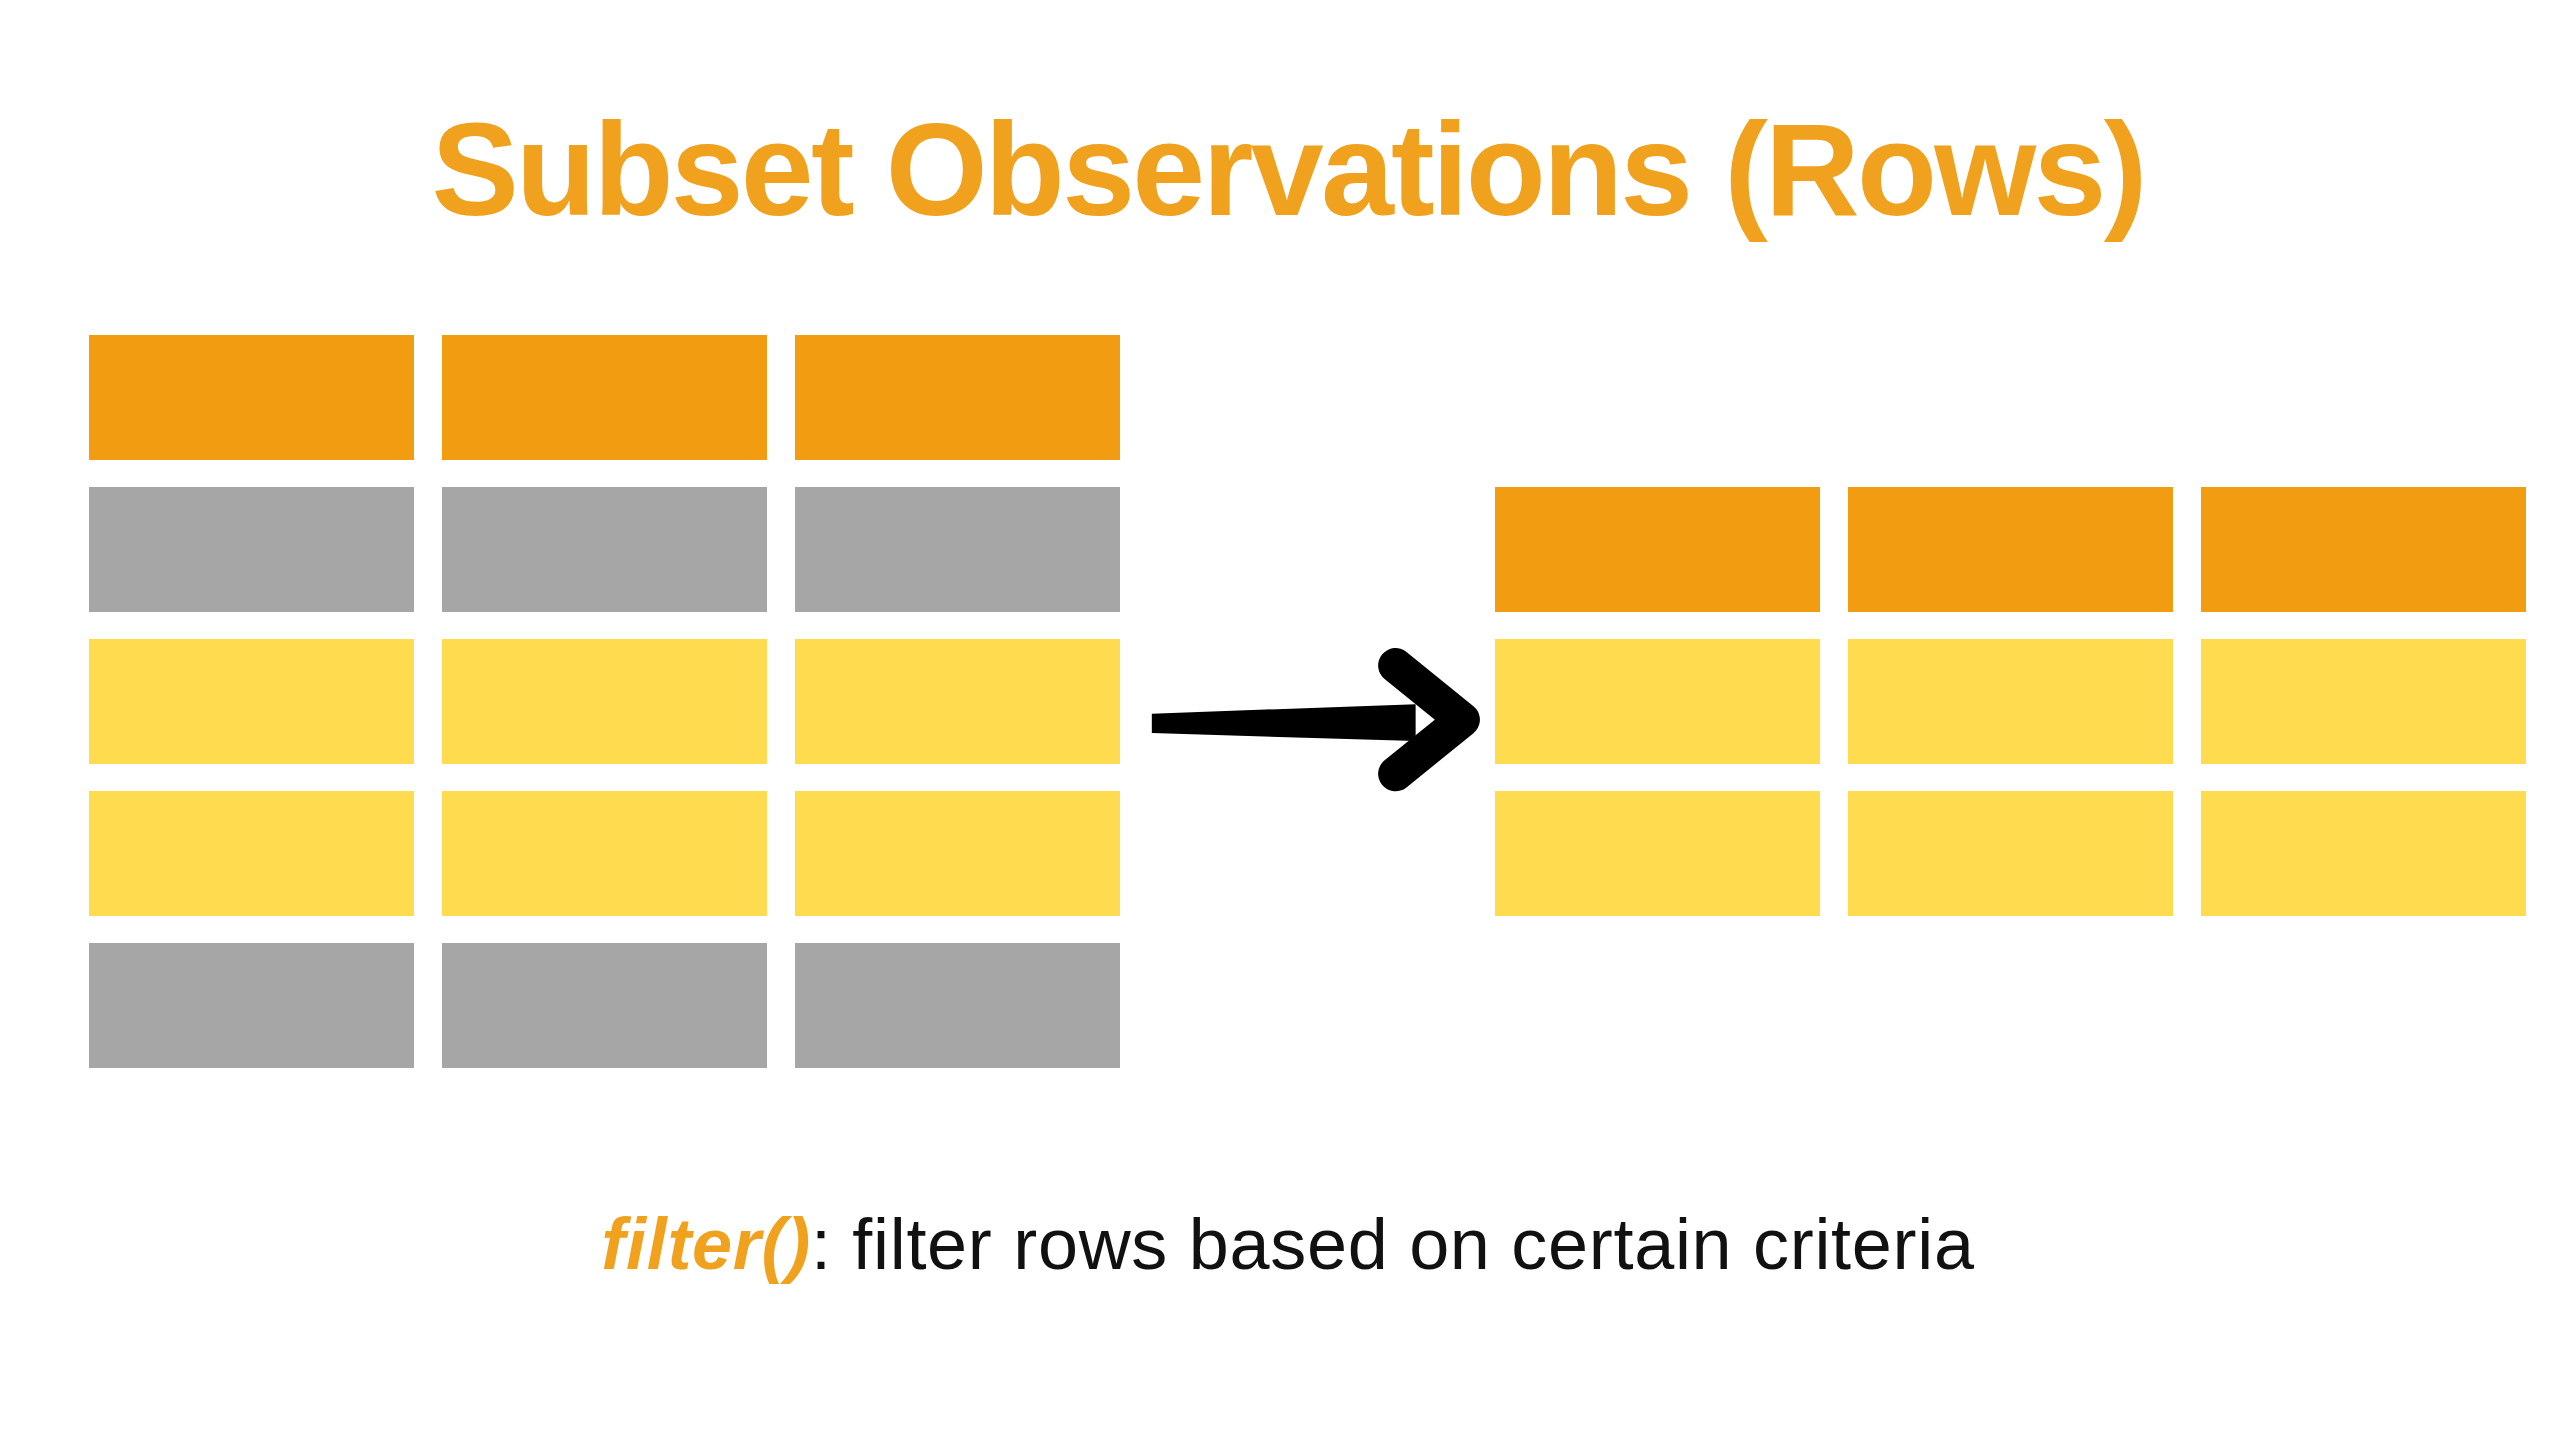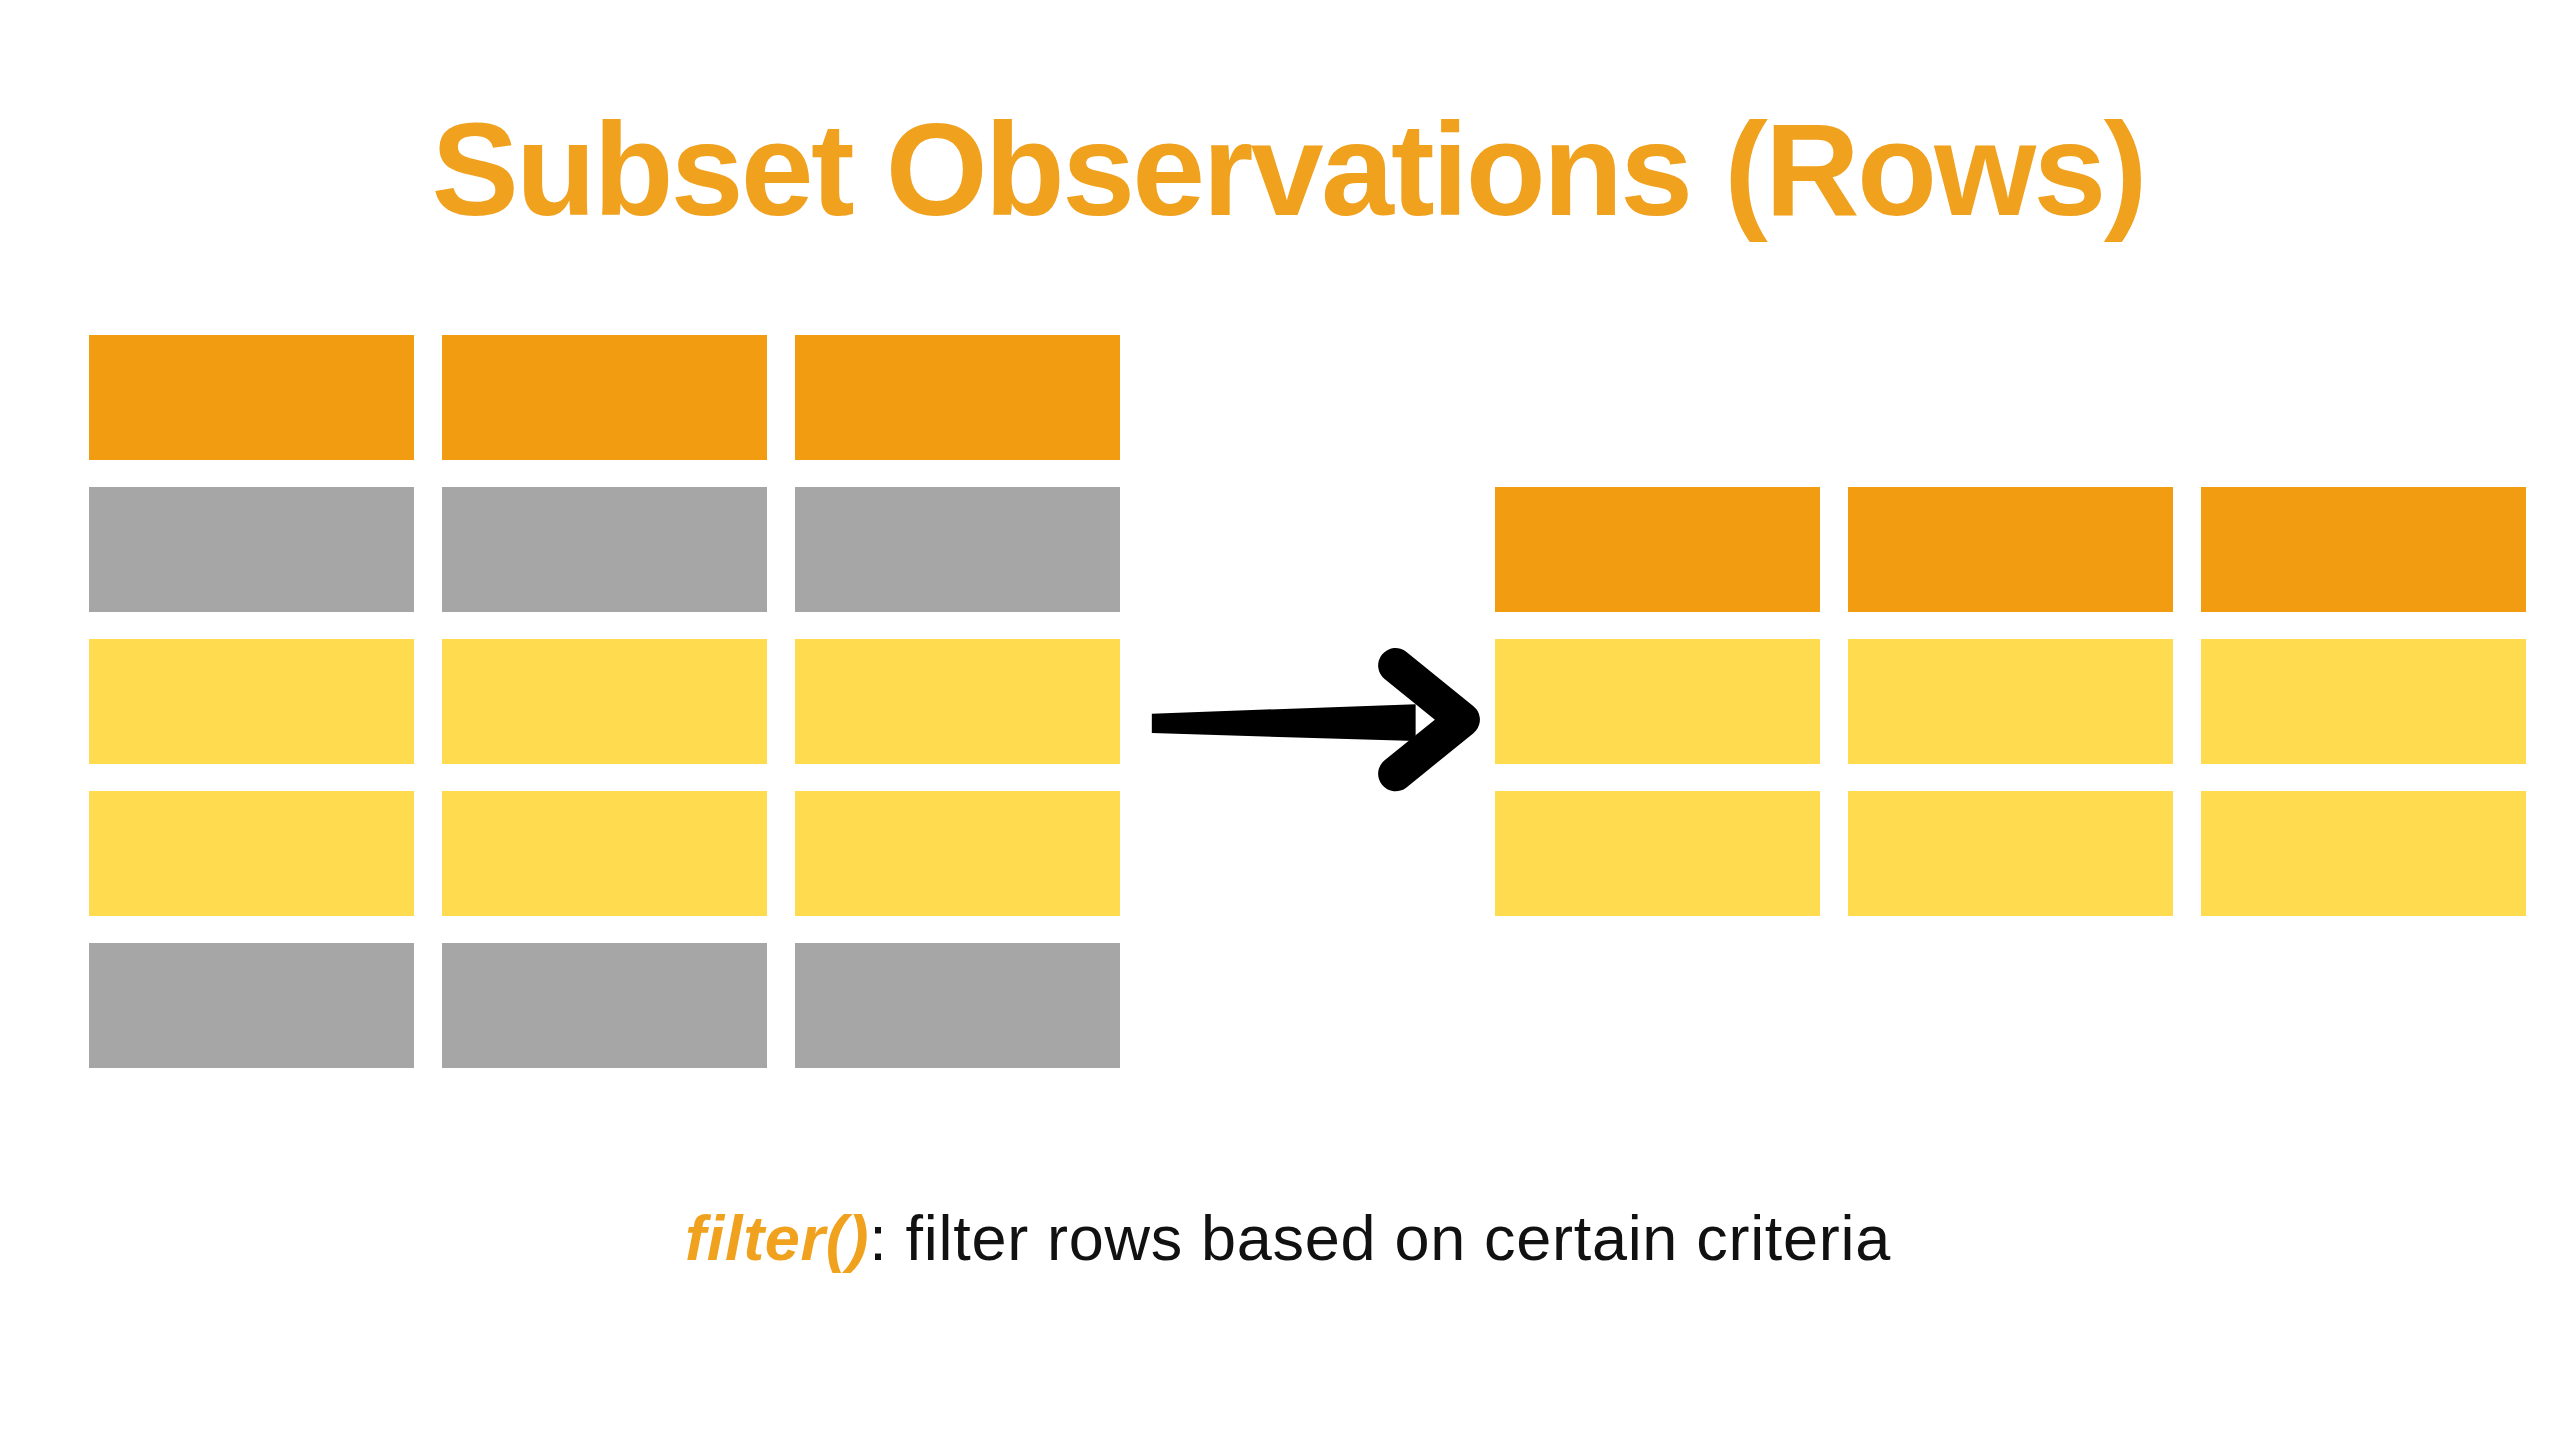--- a/index.html
+++ b/index.html
@@ -55,21 +55,21 @@
     stroke-linecap: round;
     stroke-linejoin: round;
   }
   .caption {
     position: absolute;
     top: 1201px;
     left: 0;
     width: 100%;
     margin: 0;
     text-align: center;
-    font-size: 63px;
+    font-size: 72px;
     line-height: 1.2;
     letter-spacing: 0.7px;
     color: var(--caption-text, #111111);
   }
   .caption .code {
     font-weight: 700;
     font-style: italic;
     color: var(--accent, #F0A11E);
   }
 </style>

